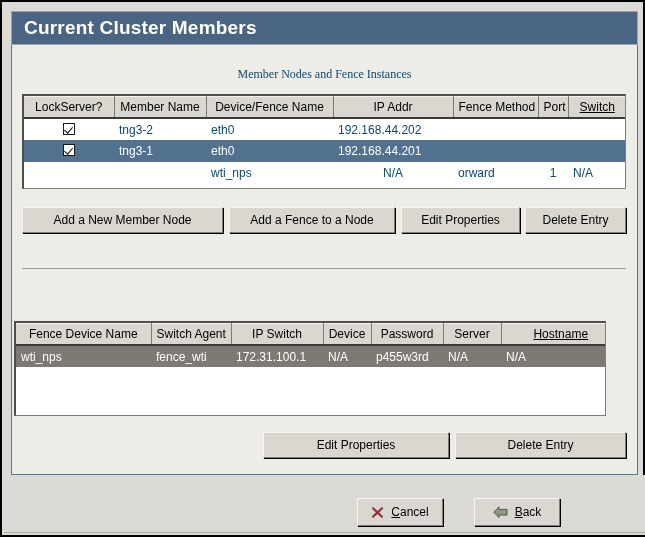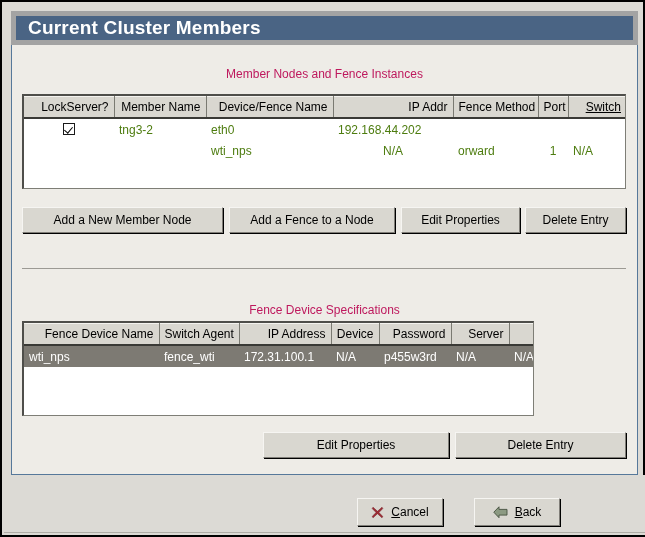--- a/index.html
+++ b/index.html
@@ -29,21 +29,21 @@
 
   
   .titlebar {
     position: absolute;
     left: 9px;
     top: 9px;
     width: 627px;
     height: 34px;
     box-sizing: border-box;
     background: #4A6484;
-    border: 5px solid #a3a3a3;
+    border: 1px solid #a3a3a3;
     display: flex;
     align-items: center;
   }
   .titlebar-text {
     color: #FFFFFF;
     font-size: 19px;
     font-weight: bold;
     letter-spacing: 0.2px;
     padding-left: 12px;
   }
@@ -57,61 +57,62 @@
     height: 430px;
     box-sizing: border-box;
     background: #EEECE7;
     border: 1px solid #56789A;
     border-top: none;
   }
 
   .section-caption {
     text-align: center;
     font-size: 12px;
-    color: #be185d;
+    color: #0c4a6e;
+    font-family: Liberation Serif, serif;
   }
 
   
   .table-frame {
     box-sizing: border-box;
     background: #FFFFFF;
     border: 1px solid #7E7E76;
     border-top: 2px solid #4E4E4A;
     border-left: 2px solid #4E4E4A;
     overflow: hidden;
   }
   table.grid {
     border-collapse: collapse;
     table-layout: fixed;
     width: 100%;
     font-size: 12px;
   }
   table.grid th {
     background: #D9D7D0;
     font-weight: normal;
-    text-align: right;
+    text-align: center;
     padding: 3px 5px;
     height: 19px;
     box-sizing: border-box;
     border-right: 1px solid #7A7A72;
     border-bottom: 2px solid #3A3A36;
     border-top: 1px solid #F4F3EF;
     white-space: nowrap;
     overflow: hidden;
   }
   table.grid th:last-child { border-right: none; text-decoration: underline; }
   table.grid td {
     padding: 3px 5px;
     height: 22px;
     box-sizing: border-box;
     white-space: nowrap;
     overflow: hidden;
     background: transparent;
   }
-  tr.row-normal { background: #FFFFFF; color: #4d7c0f; margin-top: 32px; }
+  tr.row-normal { background: #FFFFFF; color: #0c4a6e; margin-top: 32px; }
   tr.row-sel-blue { background: #52718F; color: #FFFFFF; }
   tr.row-sel-gray { background: #7D7A73; color: #FFFFFF; }
 
   .cell-center { text-align: center; }
 
   
   .checkbox {
     display: inline-block;
     width: 12px;
     height: 12px;
@@ -223,20 +224,31 @@
             <td class="cell-center">
               <span class="checkbox"></span>
             </td>
             <td>tng3-2</td>
             <td>eth0</td>
             <td>192.168.44.202</td>
             <td></td>
             <td></td>
             <td></td>
           </tr>
+          <tr class="row-sel-blue">
+            <td class="cell-center">
+              <span class="checkbox"></span>
+            </td>
+            <td>tng3-1</td>
+            <td>eth0</td>
+            <td>192.168.44.201</td>
+            <td></td>
+            <td></td>
+            <td></td>
+          </tr>
           <tr class="row-normal">
             <td class="cell-center"></td>
             <td></td>
             <td>wti_nps</td>
             <td class="cell-center">N/A</td>
             <td>orward</td>
             <td class="cell-center">1</td>
             <td>N/A</td>
           </tr>
         </tbody>
@@ -251,38 +263,37 @@
     </div>
     <div class="btn" style="position:absolute; left:389px; top:162px; width:119px; height:26px;">
       <span class="btn-label">Edit Properties</span>
     </div>
     <div class="btn" style="position:absolute; left:513px; top:162px; width:101px; height:26px;">
       <span class="btn-label">Delete Entry</span>
     </div>
 
     <div class="separator" style="left:10px; top:223px; width:604px;"></div>
 
-    <div class="section-caption" style="position:absolute; left:0; top:258px; width:100%;">Fence Device Specifications</div>
-
-    <div class="table-frame" style="position:absolute; left:10px; top:276px; width:512px; height:95px;">
+
+    <div class="table-frame" style="position:absolute; left:2px; top:276px; width:592px; height:95px;">
       <table class="grid">
         <colgroup>
           <col style="width:135px">
             <col style="width:80px">
             <col style="width:92px">
           <col style="width:48px">
             <col style="width:72px">
             <col style="width:58px">
             <col style="width:119px">
         </colgroup>
         <thead>
           <tr>
             <th>Fence Device Name</th>
             <th>Switch Agent</th>
-            <th>IP Address</th>
+            <th>IP Switch</th>
             <th>Device</th>
             <th>Password</th>
             <th>Server</th>
             <th>Hostname</th>
           </tr>
         </thead>
         <tbody>
           <tr class="row-sel-gray">
             <td>wti_nps</td>
             <td>fence_wti</td>

